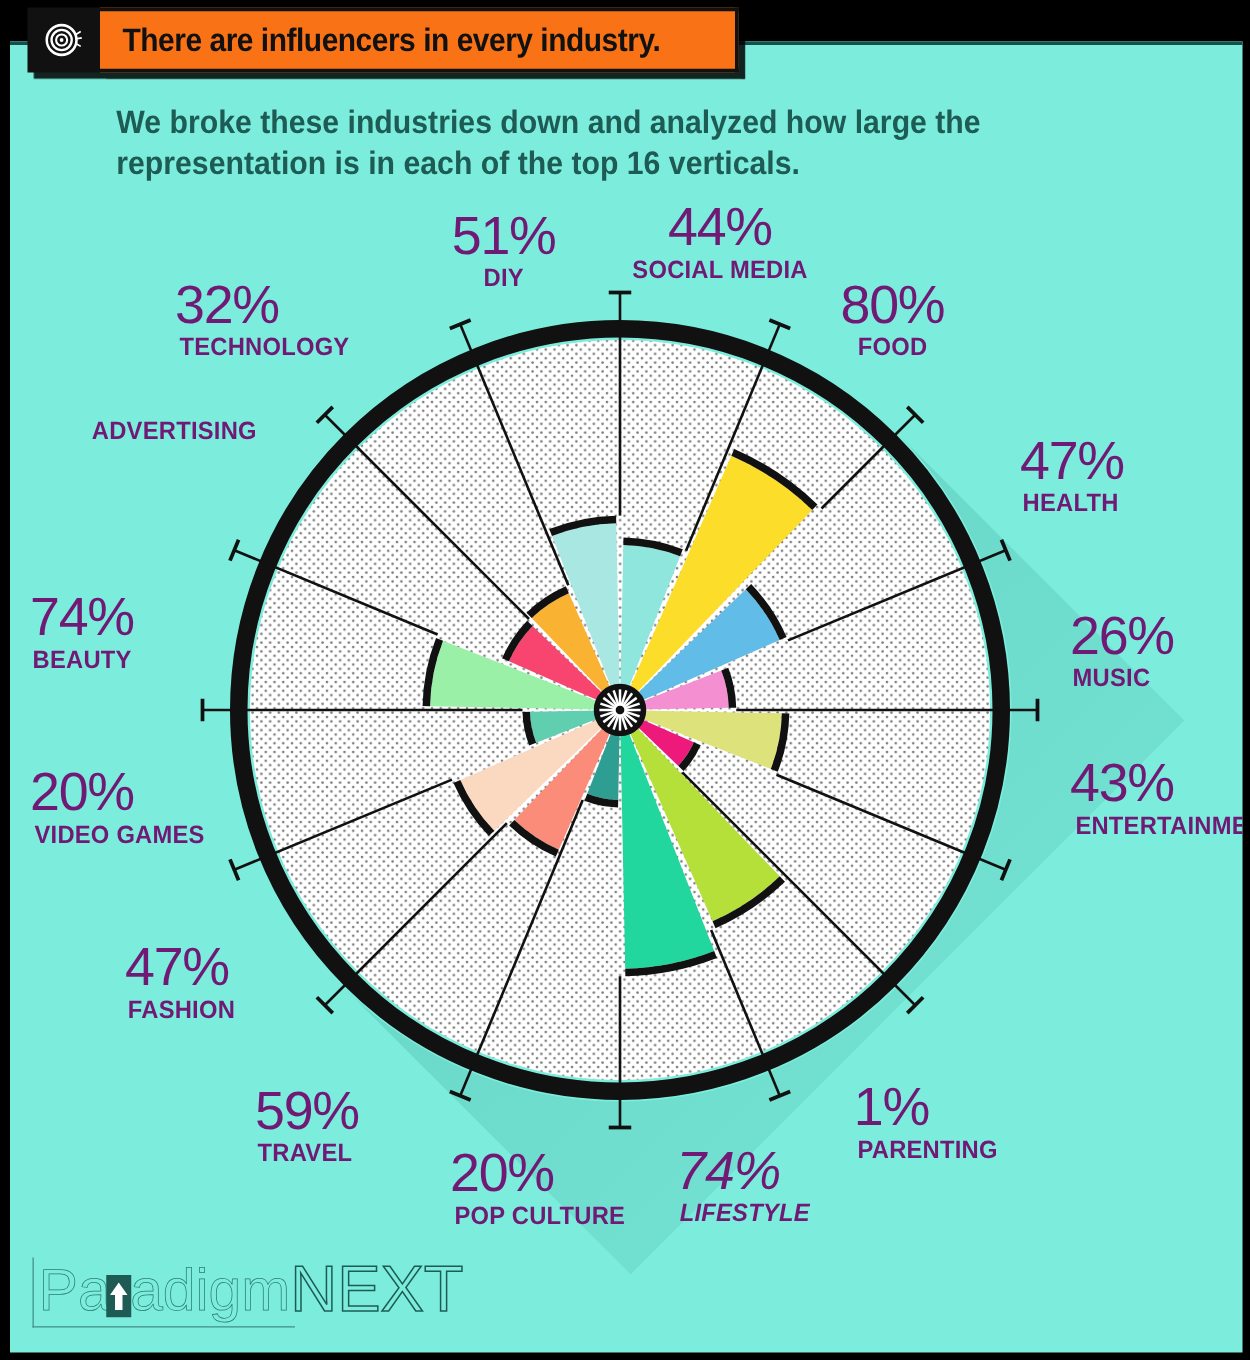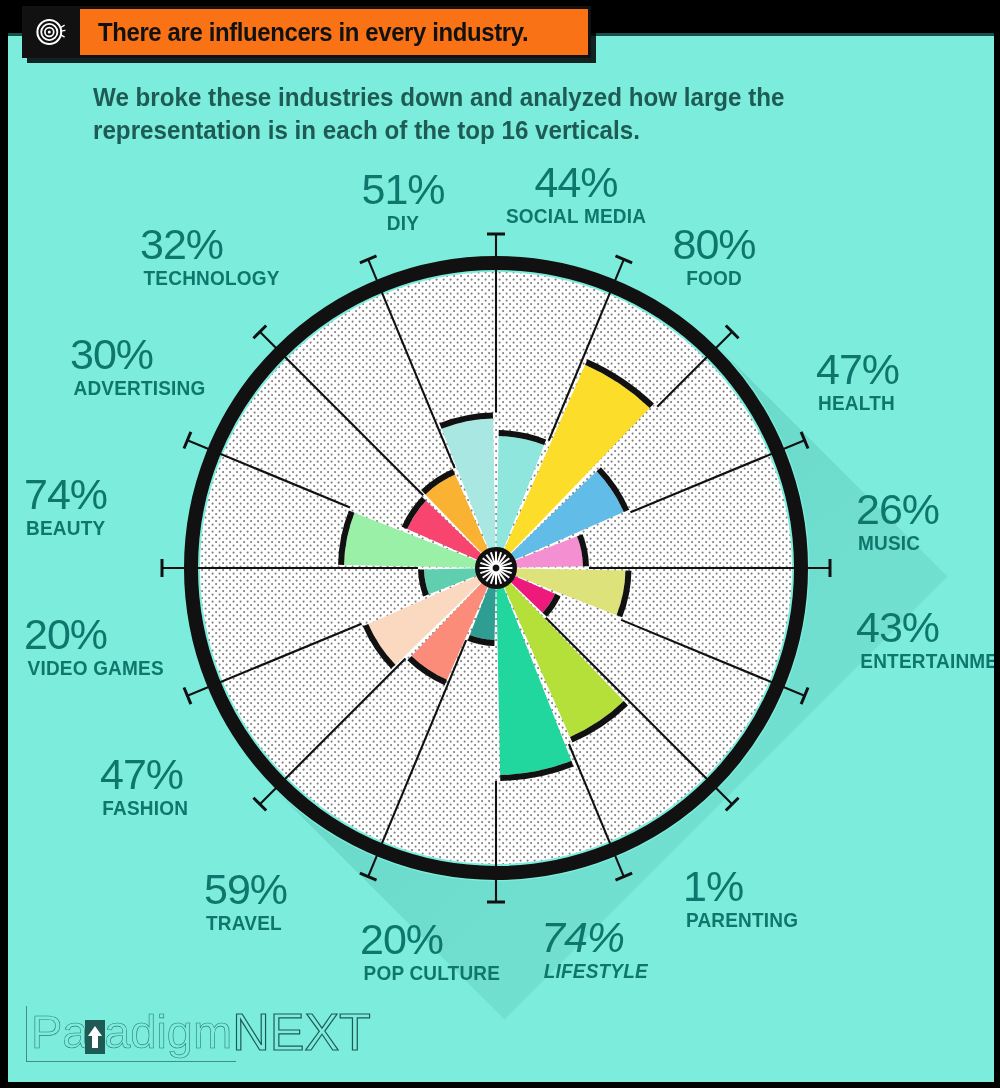--- a/index.html
+++ b/index.html
@@ -82,21 +82,21 @@
     position: absolute;
     left: 0; top: 0;
     width: 986px; height: 1049px;
   }
   svg.wheel { display: block; width: 986px; height: 1049px; }
 
   
   .labels { position: absolute; left:0; top:0; width:986px; height:1049px; z-index: 25; }
   .lbl {
     position: absolute;
-    color: #0f766e;
+    color: #701a75;
     font-family: "Liberation Sans Narrow", "Liberation Sans", sans-serif;
     line-height: 1;
     white-space: nowrap;
   }
   .lbl .pct {
     display: block;
     font-size: 43px;
     font-weight: normal;
     letter-spacing: -1px;
   }
@@ -320,21 +320,20 @@
         </div>
         <div class="lbl al-l" style="left: 16px; top: 580px;">
           <span class="pct">20%</span>
           <span class="name">VIDEO GAMES</span>
         </div>
         <div class="lbl al-l" style="left: 16px; top: 440px;">
           <span class="pct">74%</span>
           <span class="name">BEAUTY</span>
         </div>
         <div class="lbl al-l" style="left: 62px; top: 300px;">
-          <span class="pct">30%</span>
           <span class="name">ADVERTISING</span>
         </div>
         <div class="lbl al-l" style="left: 132px; top: 190px;">
           <span class="pct">32%</span>
           <span class="name">TECHNOLOGY</span>
         </div>
       </div>
 
     <div class="subtitle">We broke these industries down and analyzed how large the representation is in each of the top 16 verticals.</div>
 

